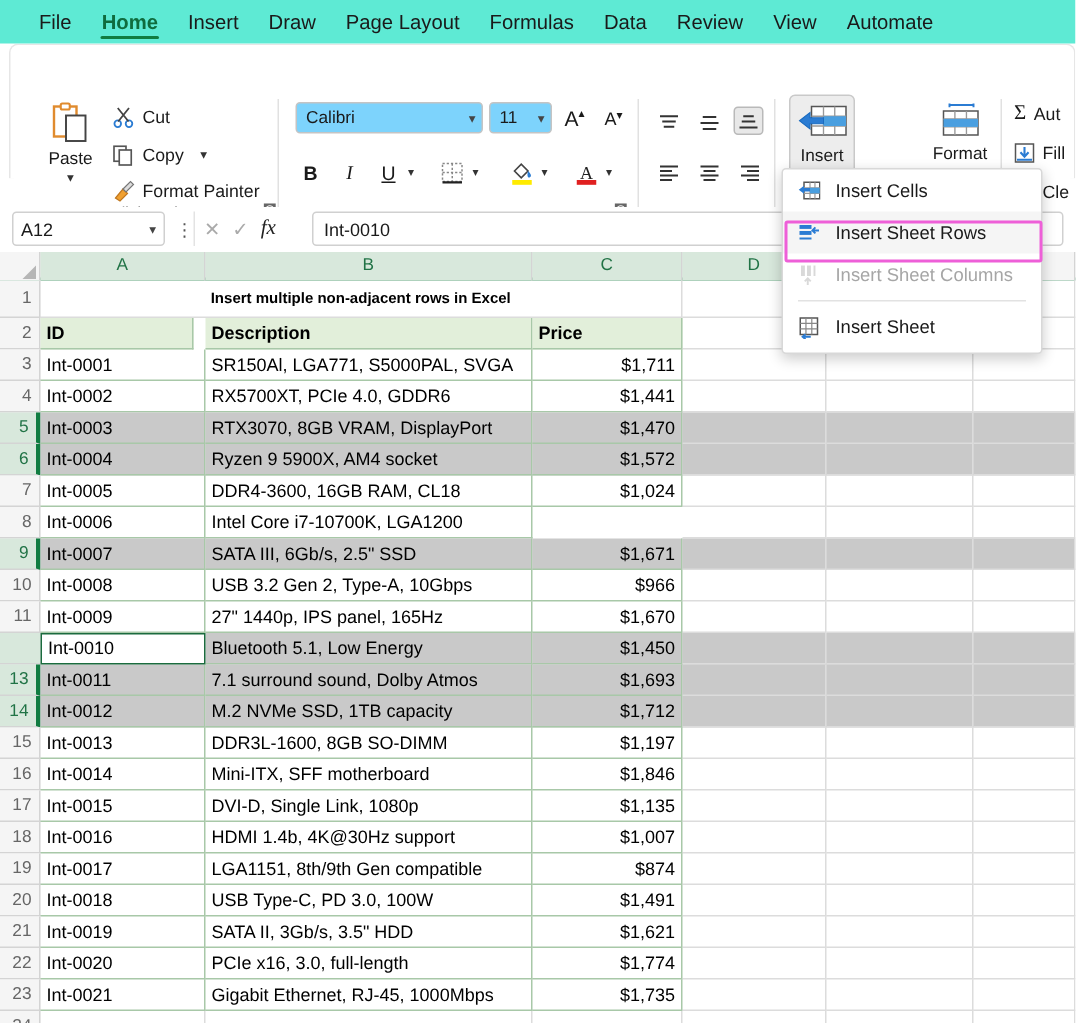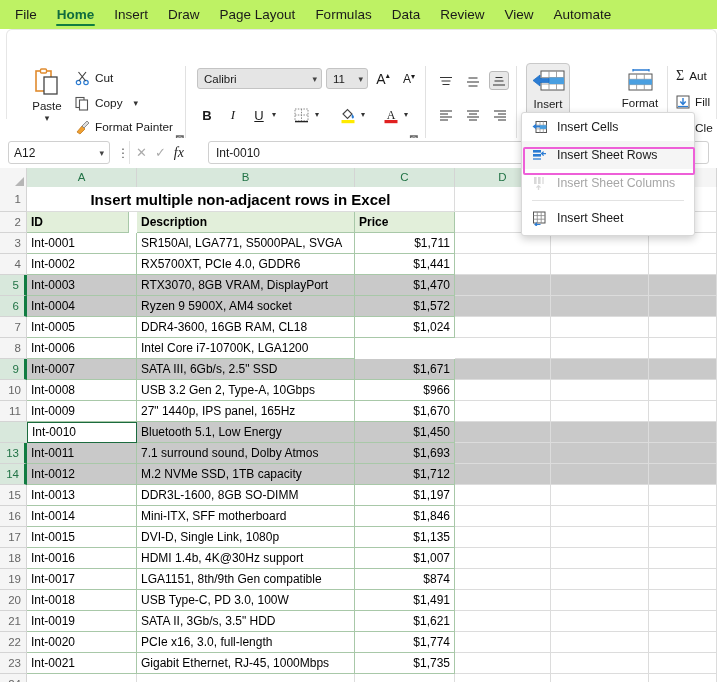--- a/index.html
+++ b/index.html
@@ -8,21 +8,21 @@
     width: 717px; height: 682px;
     background: #ffffff;
     font-family: "Liberation Sans", sans-serif;
     overflow: hidden;
   }
   #app { position: relative; width: 717px; height: 682px; background:#fff; }
 
   
   .tabbar {
     position:absolute; left:0; top:0; width:717px; height:29px;
-    background:#bef264; display:flex; align-items:center; padding-left:5px;
+    background:#5eead4; display:flex; align-items:center; padding-left:16px;
   }
   .tab {
     font-size:13.5px; color:#1a1a1a; padding:0 10px; height:29px;
     line-height:29px; white-space:nowrap; cursor:default; position:relative;
   }
   .tab.active { font-weight:bold; color:#0f6c3e; }
   .tab.active::after {
     content:""; position:absolute; left:9px; right:9px; bottom:3px;
     height:2.5px; background:#107c41; border-radius:2px;
   }
@@ -49,21 +49,21 @@
   .paste-ico { width:28px; height:30px; position:relative; margin-top:2px;}
   .paste-lbl { font-size:11.5px; color:#1a1a1a; margin-top:2px; }
   .caret { font-size:9px; color:#333; line-height:8px; margin-top:2px;}
 
   .cb-item { position:absolute; display:flex; align-items:center; gap:5px;
     font-size:11.8px; color:#1a1a1a; cursor:pointer; height:20px; }
 
   
   .combo {
     position:absolute; border:1px solid #c4c4c4; border-radius:3px;
-    background:#e5e5e5; height:21px; display:flex; align-items:center;
+    background:#7dd3fc; height:21px; display:flex; align-items:center;
     padding:0 4px 0 6px; font-size:11.5px; color:#1a1a1a; cursor:pointer;
   }
   .combo .cv { flex:1; white-space:nowrap; overflow:hidden; }
   .combo .cc { font-size:9px; color:#444; margin-left:4px; }
 
   .fbtn {
     position:absolute; display:flex; align-items:center; justify-content:center;
     font-size:13px; color:#1a1a1a; cursor:pointer; height:22px; min-width:18px;
   }
   .minicaret { position:absolute; font-size:8px; color:#333; cursor:pointer; }
@@ -154,21 +154,21 @@
   }
   .rh.sel { background:#d8e8dc; color:#217346; border-right:3px solid #107c41; }
   .cell {
     position:absolute; top:0; height:100%; border-right:1px solid #dcdcdc;
     border-bottom:1px solid #dcdcdc; font-size:12px; color:#000;
     display:flex; align-items:center; padding:0 4px; overflow:hidden;
     white-space:nowrap; cursor:cell;
   }
   .cell.selbg { background:#c9c9c9; }
   .cell.hdr { background:#e2efda; font-weight:bold; }
-  .cell.title { font-weight:bold; justify-content:center; font-size:15px; }
+  .cell.title { font-weight:bold; justify-content:center; font-size:10px; }
   .cell.num { justify-content:flex-end; }
   .cell.green { border-right:1px solid #a8c8a8; border-bottom:1px solid #a8c8a8; }
   .activecell {
     position:absolute; border:1.6px solid #1b6b3e; background:#fff;
     z-index:8; display:flex; align-items:center; padding:0 4px;
     font-size:12px; color:#000; white-space:nowrap;
   }
   .svgi { display:block; }
 </style>
 </head>

